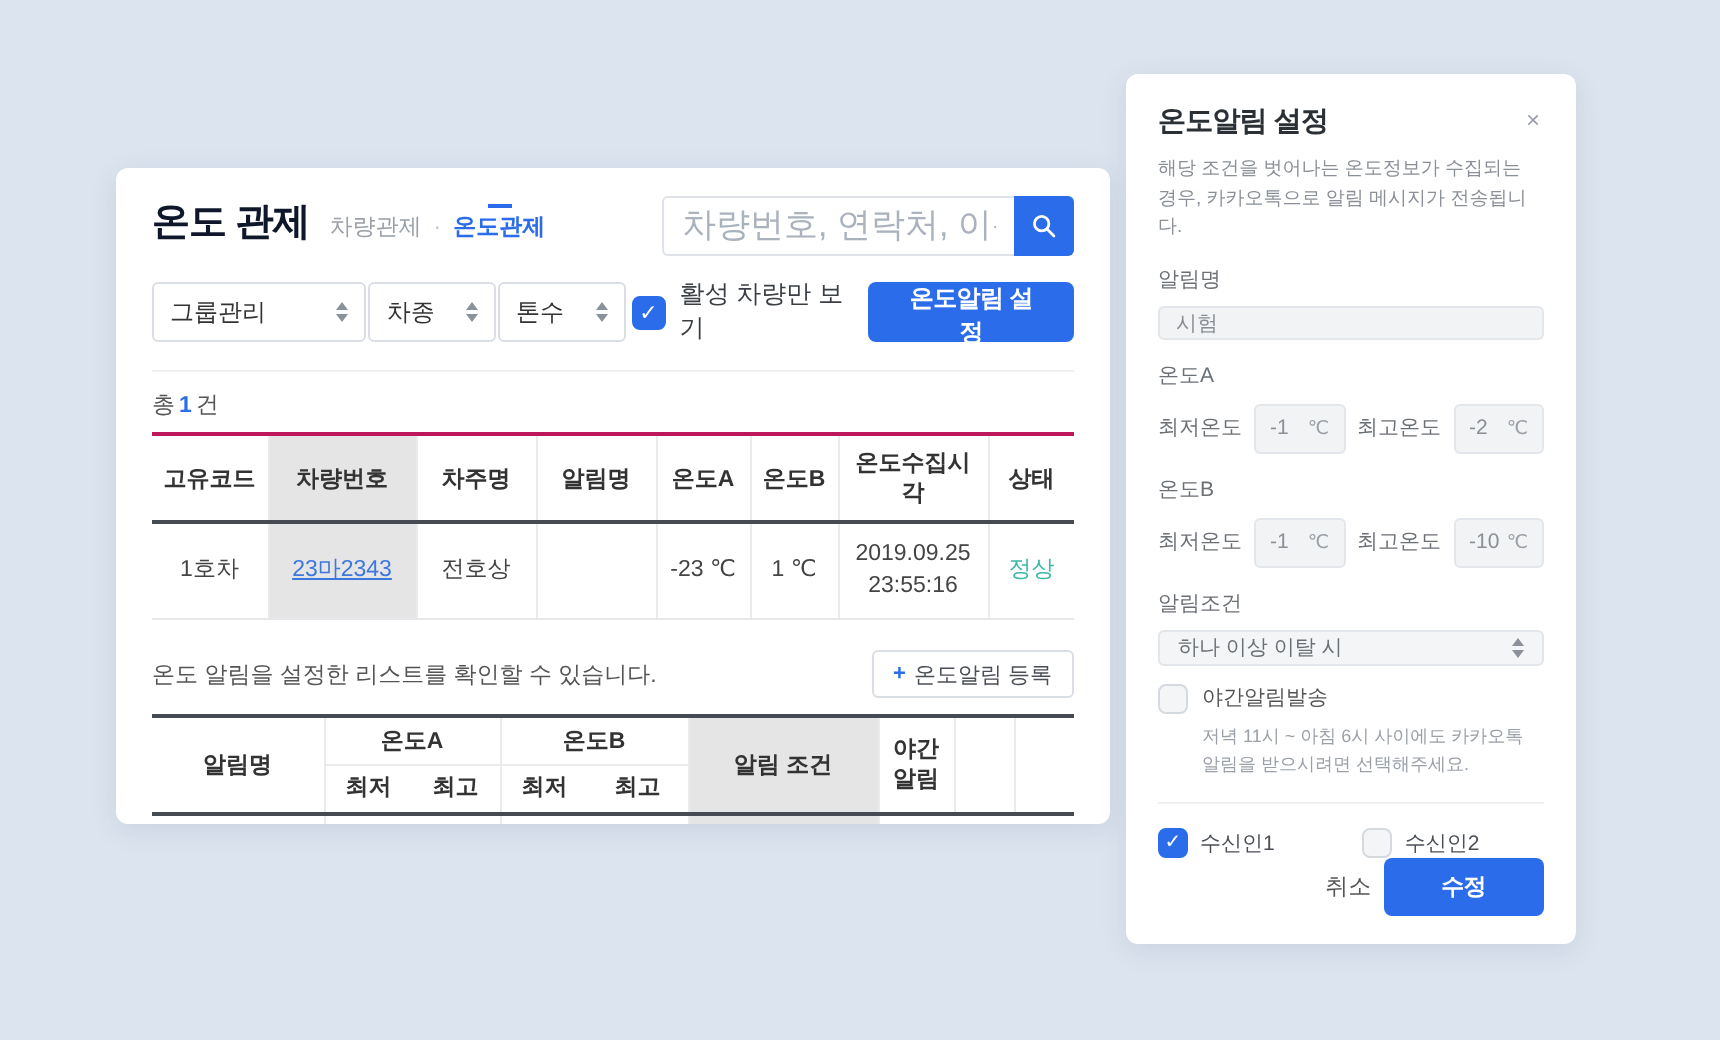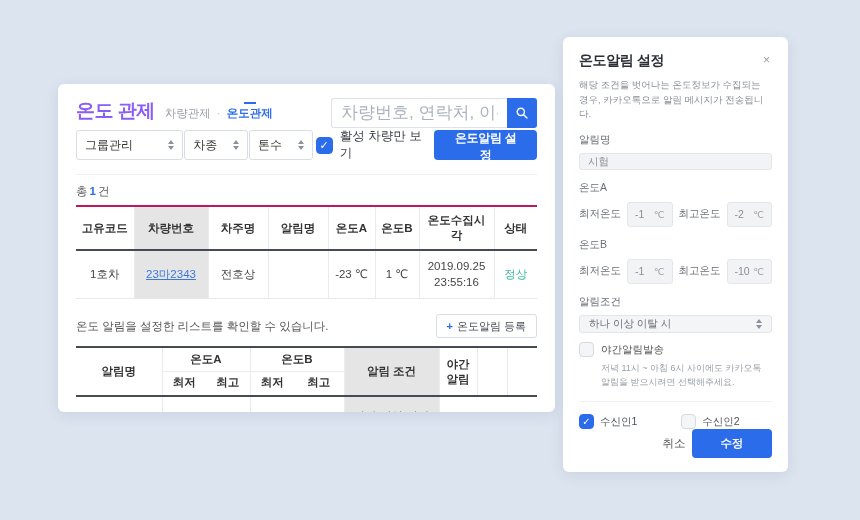--- a/index.html
+++ b/index.html
@@ -10,37 +10,37 @@
     position:relative;
     overflow:hidden;
     color:#333;
   }
   .panel { background:#fff; border-radius:6px; box-shadow:0 3px 14px rgba(40,60,100,.10); position:absolute; }
 
   
   .card { left:58px; top:84px; width:497px; height:328px; padding:14px 18px; overflow:hidden; }
   .card-header { display:flex; justify-content:space-between; align-items:flex-start; }
   .title-wrap { display:flex; align-items:baseline; gap:10px; }
-  .page-title { font-size:19px; font-weight:700; color:#8b5cf6; letter-spacing:-0.5px; }
+  .page-title { font-size:19px; font-weight:700; color:#0f172a; letter-spacing:-0.5px; }
   .crumbs { display:flex; align-items:baseline; gap:6px; font-size:11.5px; }
   .crumb-parent { color:#9aa0a8; }
   .crumb-sep { color:#c2c7ce; }
   .crumb-current { color:#2a6cea; font-weight:700; position:relative; }
   .crumb-bar { position:absolute; top:-4px; left:50%; transform:translateX(-50%); width:12px; height:2px; background:#2a6cea; }
 
   .search-wrap { display:flex; }
   .search-input {
     width:176px; height:30px; border:1px solid #dfe3e9; border-right:none;
     border-radius:3px 0 0 3px; padding:2px 9px; font-size:17px; color:#444; outline:none;
     font-family:inherit;
   }
   .search-input::placeholder { color:#aab2bd; }
   .search-btn { width:30px; height:30px; background:#2a6cea; border:none; border-radius:0 3px 3px 0; display:flex; align-items:center; justify-content:center; cursor:pointer; }
 
-  .filter-row { display:flex; align-items:center; gap:1px; }
+  .filter-row { display:flex; align-items:center; margin-top:11px; gap:1px; }
   .select {
     height:30px; border:1px solid #d9dee5; border-radius:3px; background:#fff;
     display:flex; align-items:center; justify-content:space-between;
     padding:0 8px; font-size:12px; color:#333; cursor:pointer;
   }
   .sel-group { width:108px; } .sel-type { width:64px; } .sel-ton { width:64px; }
   .updown { display:inline-flex; flex-direction:column; gap:2px; margin-left:6px; }
   .tri-up { width:0;height:0;border-left:3px solid transparent;border-right:3px solid transparent;border-bottom:4px solid #8b919a; }
   .tri-down { width:0;height:0;border-left:3px solid transparent;border-right:3px solid transparent;border-top:4px solid #8b919a; }
 
@@ -102,21 +102,21 @@
   .temp-box { flex:1; height:25px; background:#f2f3f5; border:1px solid #e3e6ea; border-radius:3px;
               display:flex; align-items:center; justify-content:space-between; padding:0 7px;
               font-size:10.5px; color:#8a8f96; }
   .temp-box .unit { color:#9aa0a8; font-size:9.5px; }
 
   .f-select { margin-top:6px; height:29px; background:#f4f5f7; border:1px solid #e2e5e9; border-radius:3px;
               display:flex; align-items:center; justify-content:space-between; padding:0 9px;
               font-size:10.5px; color:#6b7077; cursor:pointer; }
 
   .night-label { margin-top:13px; font-size:10.5px; color:#4a4f57; font-weight:700; }
-  .night-row { margin-top:9px; display:flex; align-items:flex-end; }
+  .night-row { margin-top:9px; display:flex; align-items:flex-start; }
   .cb.small { width:15px; height:15px; font-size:10px; }
   .night-help { margin:5px 0 0 22px; font-size:9px; color:#9aa0a8; line-height:1.5; }
   .modal-divider { border:none; border-top:1px solid #eef0f3; margin-top:12px; }
 
   .recip-row { margin-top:12px; display:flex; align-items:center; }
   .recip { display:flex; align-items:center; }
   .recip + .recip { margin-left:44px; }
   .recip .cb-label { font-size:10.5px; margin-left:6px; color:#4a4f57; }
 
   .modal-footer { margin-top:auto; display:flex; justify-content:flex-end; align-items:center; gap:6px; }

